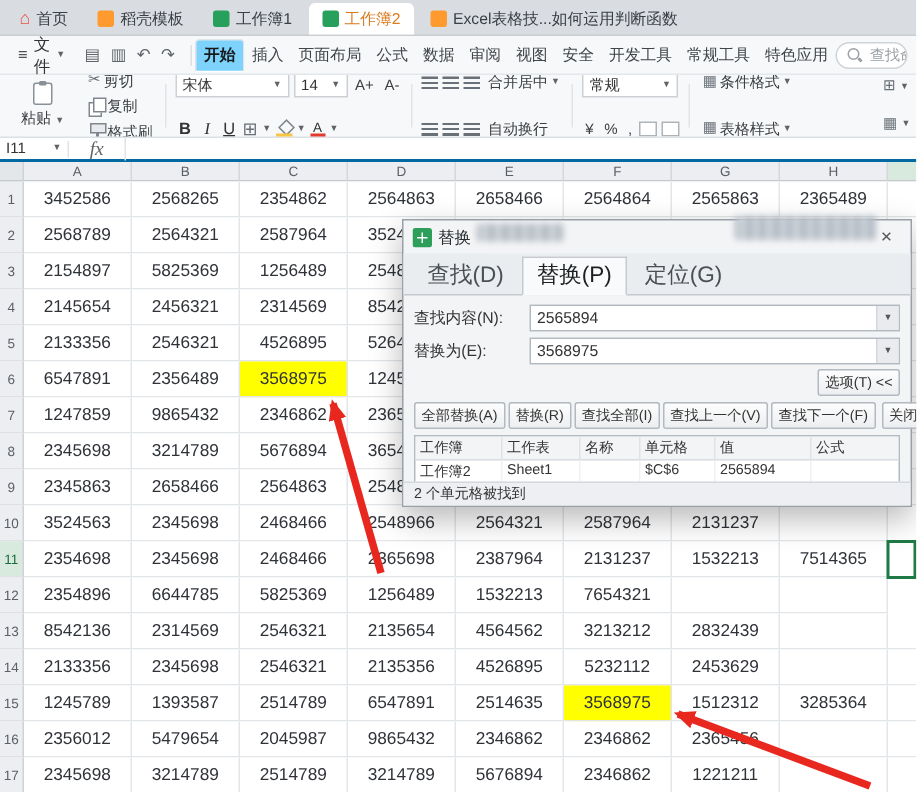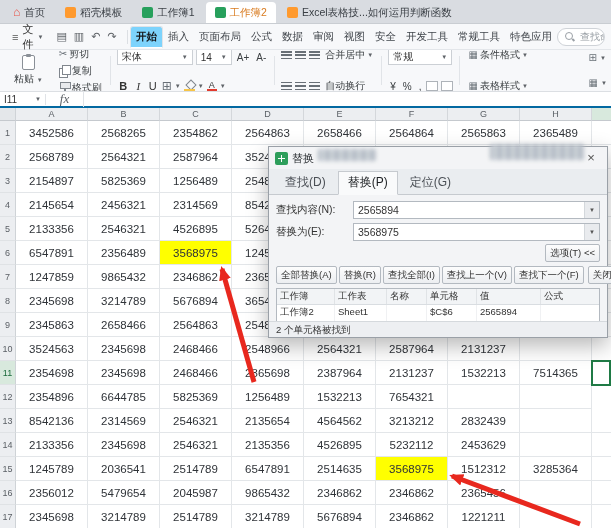--- a/index.html
+++ b/index.html
@@ -76,21 +76,21 @@
 .gcell{width:72px;flex:0 0 auto;border-right:1px solid #e3e6e9;border-bottom:1px solid #e3e6e9;font-size:11.5px;color:#2f3338;display:flex;align-items:center;justify-content:center;background:#fff;white-space:nowrap;overflow:hidden}
 .selbox{position:absolute;left:591px;top:360px;width:20px;height:26px;border:2px solid #1f7a45;z-index:5}
 
 
 .dialog{position:absolute;left:268px;top:146px;width:340px;height:192px;background:#f3f4f6;border:1px solid #9aa0a7;box-shadow:0 8px 20px rgba(0,0,0,.28);display:flex;flex-direction:column;font-size:11px;z-index:20}
 .dlg-title{height:22px;flex:0 0 auto;display:flex;align-items:center;padding:0 4px 0 6px;gap:4px}
 .dlg-logo{width:13px;height:13px;border-radius:2px;background:#2e9e5b;background-image:linear-gradient(#fff 0 0),linear-gradient(#fff 0 0);background-size:7px 1px,1px 7px;background-position:3px 6px,6px 3px;background-repeat:no-repeat}
 .dlg-title-text{font-size:11px;color:#2b2f33}
 .dlg-close{margin-left:auto;width:24px;height:17px;text-align:center;line-height:16px;font-size:13px;color:#555}
 .dlg-tabs{display:flex;gap:2px;padding:2px 6px 0;border-bottom:1px solid #c6cacf;background:#eaedf0;flex:0 0 auto}
-.dlg-tab{padding:2px 9px;color:#4a4f55;font-size:12px;border:1px solid transparent}
+.dlg-tab{padding:2px 9px;color:#4a4f55;font-size:15px;border:1px solid transparent}
 .dlg-tab.active{background:#f9fafb;border-color:#c6cacf;border-bottom-color:#f9fafb;margin-bottom:-1px;color:#1d2023}
 .dlg-body{flex:1;padding:5px 7px 3px;display:flex;flex-direction:column;gap:3px;min-height:0}
 .fld-row{display:flex;align-items:center;gap:5px;height:19px;flex:0 0 auto}
 .fld-label{width:72px;flex:0 0 auto;font-size:10.5px;white-space:nowrap}
 .dcombo{flex:1;height:18px;background:#fff;border:1px solid #b3b9c0;display:flex;align-items:center;padding:0 0 0 4px;font-size:10.5px}
 .dcombo .val{flex:1}
 .dcombo .dd{width:15px;height:16px;background:#e9ebee;border-left:1px solid #d4d8dc;text-align:center;line-height:16px;font-size:6px;color:#555}
 .options-row{display:flex;justify-content:flex-end;height:18px;flex:0 0 auto}
 .btn{background:linear-gradient(#fdfdfd,#eceef1);border:1px solid #b3b9c0;border-radius:2px;padding:0 4px;height:18px;font-size:9.5px;color:#333;white-space:nowrap}
 .btn-row{display:flex;gap:2px;align-items:center;height:20px;flex:0 0 auto}
@@ -468,21 +468,21 @@
         <div class="gcell">2135356</div>
         <div class="gcell">4526895</div>
         <div class="gcell">5232112</div>
         <div class="gcell">2453629</div>
         <div class="gcell"></div>
         <div class="gcell"></div>
       </div>
       <div class="grow">
         <div class="rhdr">15</div>
         <div class="gcell">1245789</div>
-        <div class="gcell">2036541</div>
+        <div class="gcell">1393587</div>
         <div class="gcell">2514789</div>
         <div class="gcell">6547891</div>
         <div class="gcell">2514635</div>
         <div class="gcell" style="background: rgb(255, 255, 0);">3568975</div>
         <div class="gcell">1512312</div>
         <div class="gcell">3285364</div>
         <div class="gcell"></div>
       </div>
       <div class="grow">
         <div class="rhdr">16</div>

